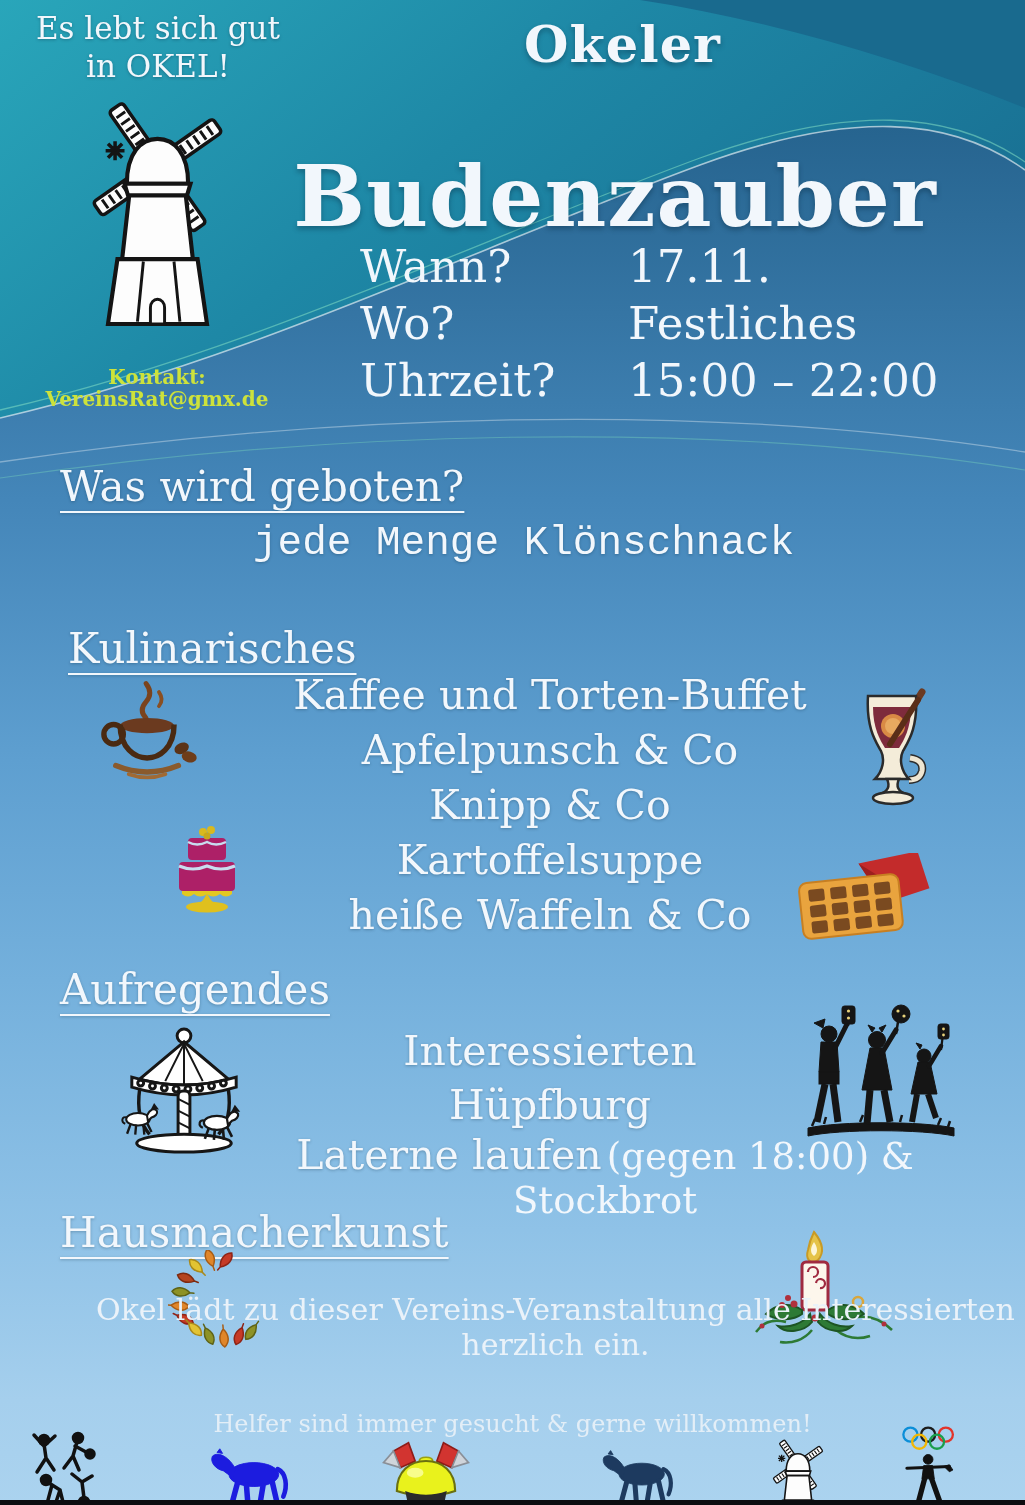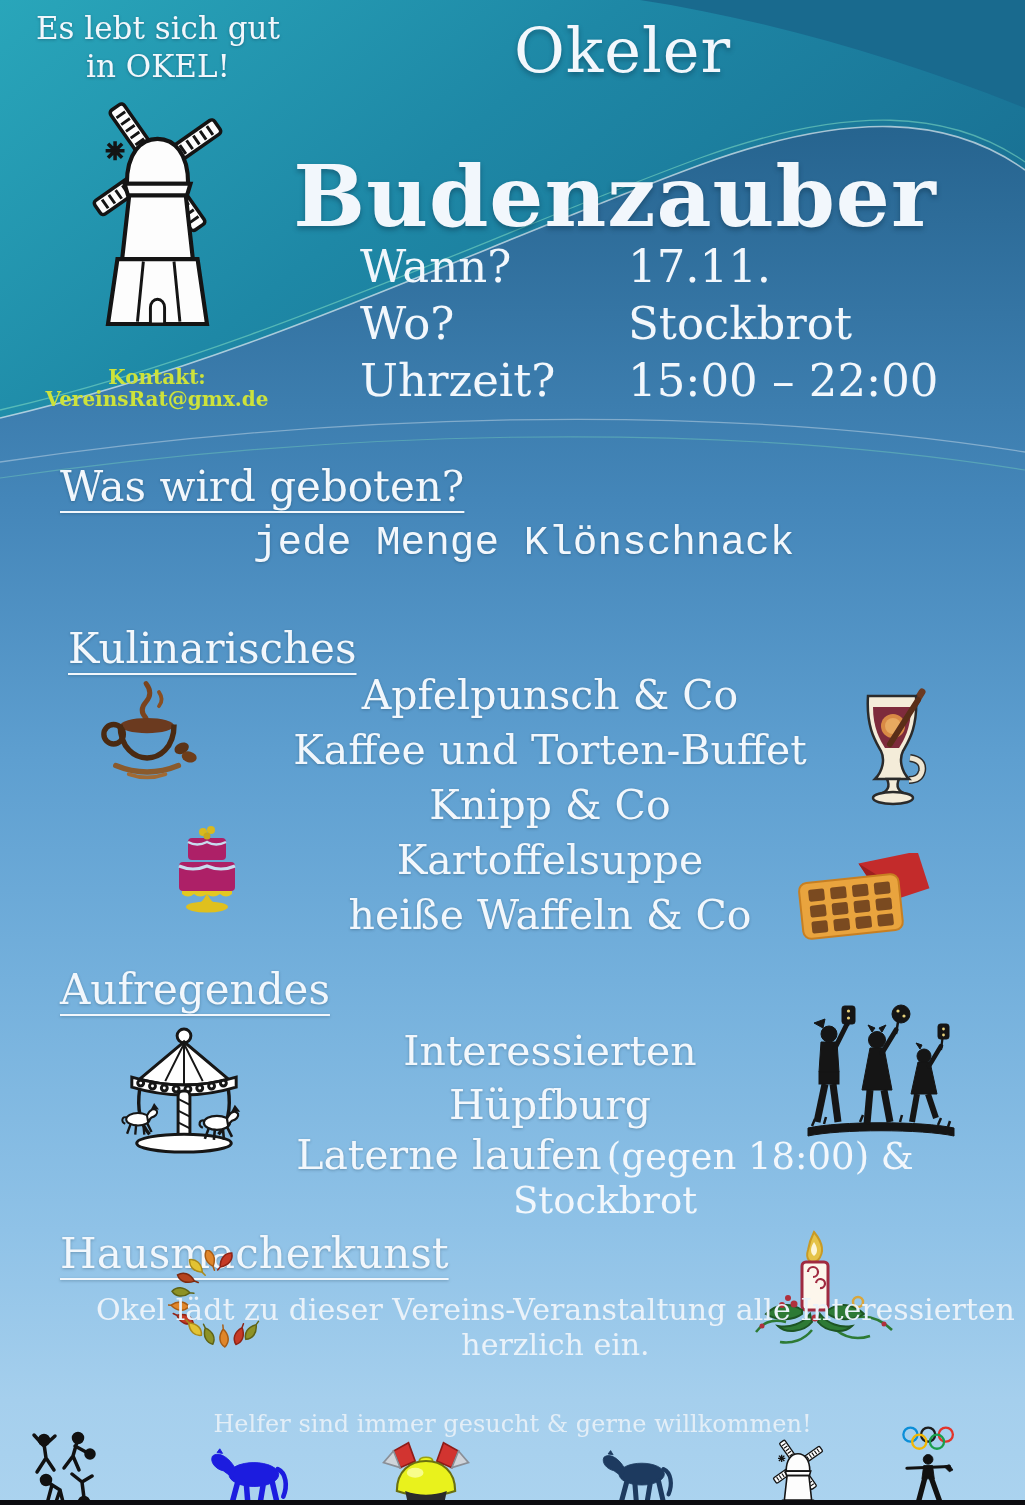--- a/index.html
+++ b/index.html
@@ -9,21 +9,21 @@
     color:#f2f7fc;
     background:linear-gradient(180deg,
       #2a7ba0 0px,#4486b9 500px,#5e9fd0 760px,#74b0dc 980px,
       #8fc2e7 1230px,#a5cfed 1400px,#abd3ef 1505px);
   }
   .abs{position:absolute;}
   .wavebg{position:absolute;top:0;left:0;}
   .tagline{left:27px;top:10px;width:262px;text-align:center;font-size:31px;line-height:1.22;text-shadow:0 1px 3px rgba(10,40,60,.35);}
   .windmill-logo{left:75px;top:82px;}
   .contact{left:12px;top:366px;width:290px;text-align:center;color:#cde23b;font-weight:bold;font-size:20px;line-height:1.1;}
-  .title1{left:300px;top:14px;width:645px;text-align:center;font-size:62px;font-weight:normal;letter-spacing:1px;text-shadow:0 3px 5px rgba(8,40,62,.4);}
+  .title1{left:300px;top:14px;width:645px;text-align:center;font-size:51px;font-weight:bold;letter-spacing:1px;text-shadow:0 3px 5px rgba(8,40,62,.4);}
   .title2{left:190px;top:146px;width:850px;text-align:center;font-size:85px;font-weight:bold;letter-spacing:1px;text-shadow:0 3px 5px rgba(8,40,62,.4);}
   .details{left:360px;top:238px;font-size:45px;line-height:57px;}
   .details .row{display:flex;}
   .details .lbl{width:268px;}
   .heading{font-size:42px;text-decoration:underline;text-decoration-thickness:2px;text-underline-offset:10px;text-shadow:0 1px 3px rgba(10,40,60,.3);}
   .item{font-size:41px;text-shadow:0 1px 3px rgba(10,40,60,.3);}
   .center{text-align:center;}
   .note{font-size:37px;}
   .footer1{left:0;top:1292px;width:1025px;text-align:center;font-size:30px;color:#eaf2f9;margin-left:43px;}
   .footer2{left:0;top:1410px;width:1025px;text-align:center;font-size:24px;color:#e3eef7;}
@@ -113,35 +113,35 @@
   <div class="abs title1">Okeler</div>
   <div class="abs title2">Budenzauber</div>
 
   <div class="abs details">
     <div class="row">
       <span class="lbl">Wann?</span>
       <span>17.11.</span>
     </div>
     <div class="row">
       <span class="lbl">Wo?</span>
-      <span>Stockbrot</span>
+      <span>Festliches</span>
     </div>
     <div class="row">
       <span class="lbl">Uhrzeit?</span>
       <span>15:00 – 22:00</span>
     </div>
   </div>
 
   <div class="abs heading" style="left:60px;top:462px;">Was wird geboten?</div>
   <div class="abs item" style="left:253px;top:520px;font-family:Liberation Mono, monospace;">jede Menge Klönschnack</div>
 
   <div class="abs heading" style="left:60px;top:624px;margin-left:8px;">Kulinarisches</div>
   <div class="abs item center" style="left:240px;top:668px;width:620px;line-height:55px;">
+    <div>Kaffee und Torten-Buffet</div>
     <div>Apfelpunsch &amp; Co</div>
-    <div>Kaffee und Torten-Buffet</div>
     <div>Knipp &amp; Co</div>
     <div>Kartoffelsuppe</div>
     <div>heiße Waffeln &amp; Co</div>
   </div>
 
   <div class="abs" style="left:92px;top:676px;">
     <svg width="108" height="110" viewBox="0 0 100 100">
       <path d="M50,6 q7,9 0,17 q-7,8 0,15" fill="none" stroke="#7a431d" stroke-width="4.5" stroke-linecap="round"></path>
       <path d="M62,14 q5,7 0,13" fill="none" stroke="#8a4f22" stroke-width="3.5" stroke-linecap="round"></path>
       <ellipse cx="51" cy="45" rx="25" ry="7" fill="#6b3a1f"></ellipse>
@@ -291,21 +291,21 @@
         <line x1="141" y1="52" x2="144" y2="28" stroke-width="2.2"></line>
         <rect x="138" y="26" width="11" height="15" rx="2.5"></rect>
         <circle cx="143.5" cy="31" r="1.4" fill="#e8d27a" stroke="none"></circle>
           <circle cx="143.5" cy="37" r="1.4" fill="#e8d27a" stroke="none"></circle>
         <line x1="117" y1="96" x2="112" y2="124" stroke-width="6"></line>
         <line x1="128" y1="96" x2="136" y2="120" stroke-width="6"></line>
       </g>
     </svg>
   </div>
 
-  <div class="abs heading" style="left:60px;top:1208px;margin-top:21px;">Hausmacherkunst</div>
+  <div class="abs heading" style="left:60px;top:1208px;">Hausmacherkunst</div>
 
   <div class="abs" style="left:168px;top:1250px;">
     <svg width="92" height="100" viewBox="0 0 92 100">
       <defs>
         <path id="leaf" d="M0,-9 C5,-5 6,2 0,9 C-6,2 -5,-5 0,-9 Z M0,9 L0,13" stroke-width="1.5"></path>
       </defs>
       <g stroke-linecap="round">
         <use href="#leaf" x="0" y="0" transform="translate(58,10) rotate(40)" fill="#c63a26" stroke="#8f2416"></use>
         <use href="#leaf" transform="translate(42,8) rotate(-20)" fill="#e0862a" stroke="#a85c14"></use>
         <use href="#leaf" transform="translate(28,16) rotate(-45)" fill="#e2c333" stroke="#a8891c"></use>

